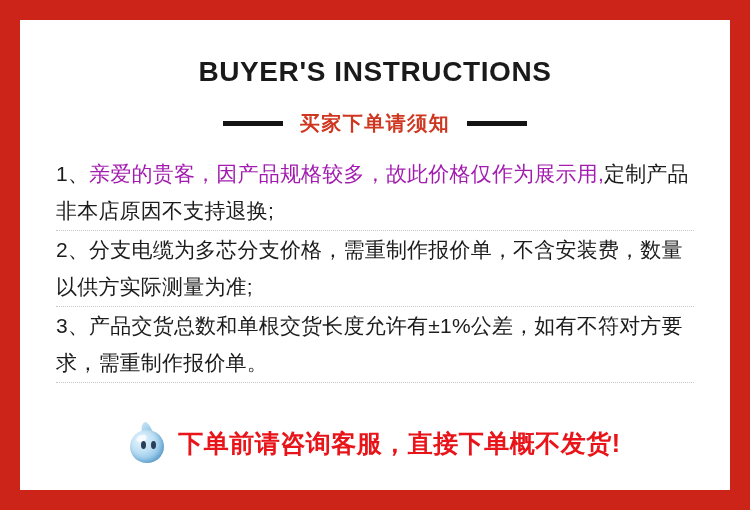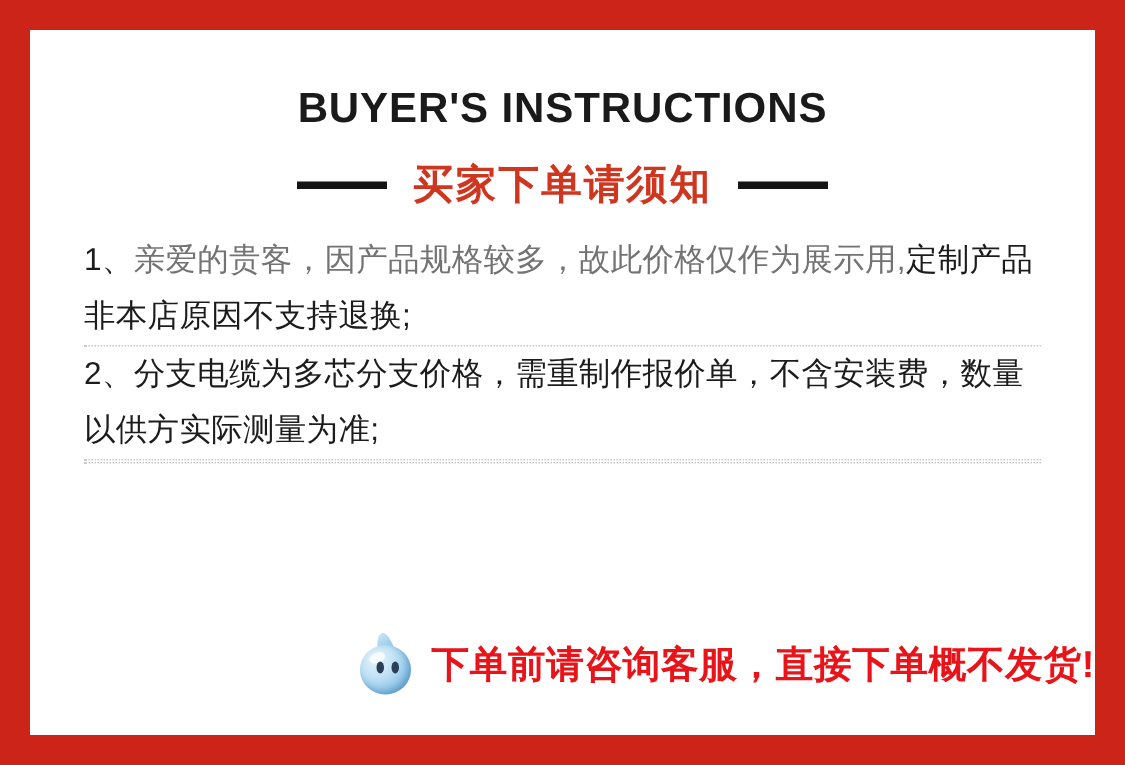--- a/index.html
+++ b/index.html
@@ -55,21 +55,21 @@
     gap: 17px;
   }
   .sub-rule {
     width: 60px;
     height: 5px;
     background: #141414;
     flex: 0 0 auto;
   }
   .subtitle-text {
     font-family: "Liberation Sans", "DejaVu Sans", sans-serif;
-    font-size: 27px;
+    font-size: 20px;
     line-height: 32px;
     font-weight: 700;
     color: #cf3620;
     letter-spacing: 1.5px;
     white-space: nowrap;
   }
 
   
   .body-block {
     margin: 16px 0 0 0;
@@ -84,41 +84,41 @@
     font-size: 21px;
     line-height: 37px;
     color: #1c1c1c;
     text-align: left;
     letter-spacing: 0.2px;
   }
   .num {
     color: #1c1c1c;
   }
   .red {
-    color: #737373;
+    color: #a21caf;
   }
   .black {
     color: #1c1c1c;
   }
 
   .dotted-sep {
     height: 0;
     border-top: 1px dotted #c9c9c9;
     margin: 1px 0 0 0;
   }
 
   
   .footer-row {
     position: absolute;
     left: 0;
     right: 0;
     top: 402px;
     display: flex;
     align-items: center;
-    justify-content: flex-end;
+    justify-content: center;
     gap: 11px;
   }
 
   .drop-emoji {
     position: relative;
     width: 38px;
     height: 42px;
     flex: 0 0 auto;
   }
   .drop-emoji .body-shape {
@@ -193,20 +193,23 @@
       </div>
 
       <div class="dotted-sep"></div>
 
       <div class="item">
         <div class="item-text"><span class="num">2、</span><span class="black">分支电缆为多芯分支价格，需重制作报价单，不含安装费，数量以供方实际测量为准;</span></div>
       </div>
 
       <div class="dotted-sep"></div>
 
+      <div class="item">
+        <div class="item-text"><span class="num">3、</span><span class="black">产品交货总数和单根交货长度允许有±1%公差，如有不符对方要求，需重制作报价单。</span></div>
+      </div>
 
       <div class="dotted-sep"></div>
 
     </div>
 
     <div class="footer-row">
       <span class="drop-emoji">
         <span class="tail"></span>
         <span class="body-shape"></span>
         <span class="gloss"></span>

